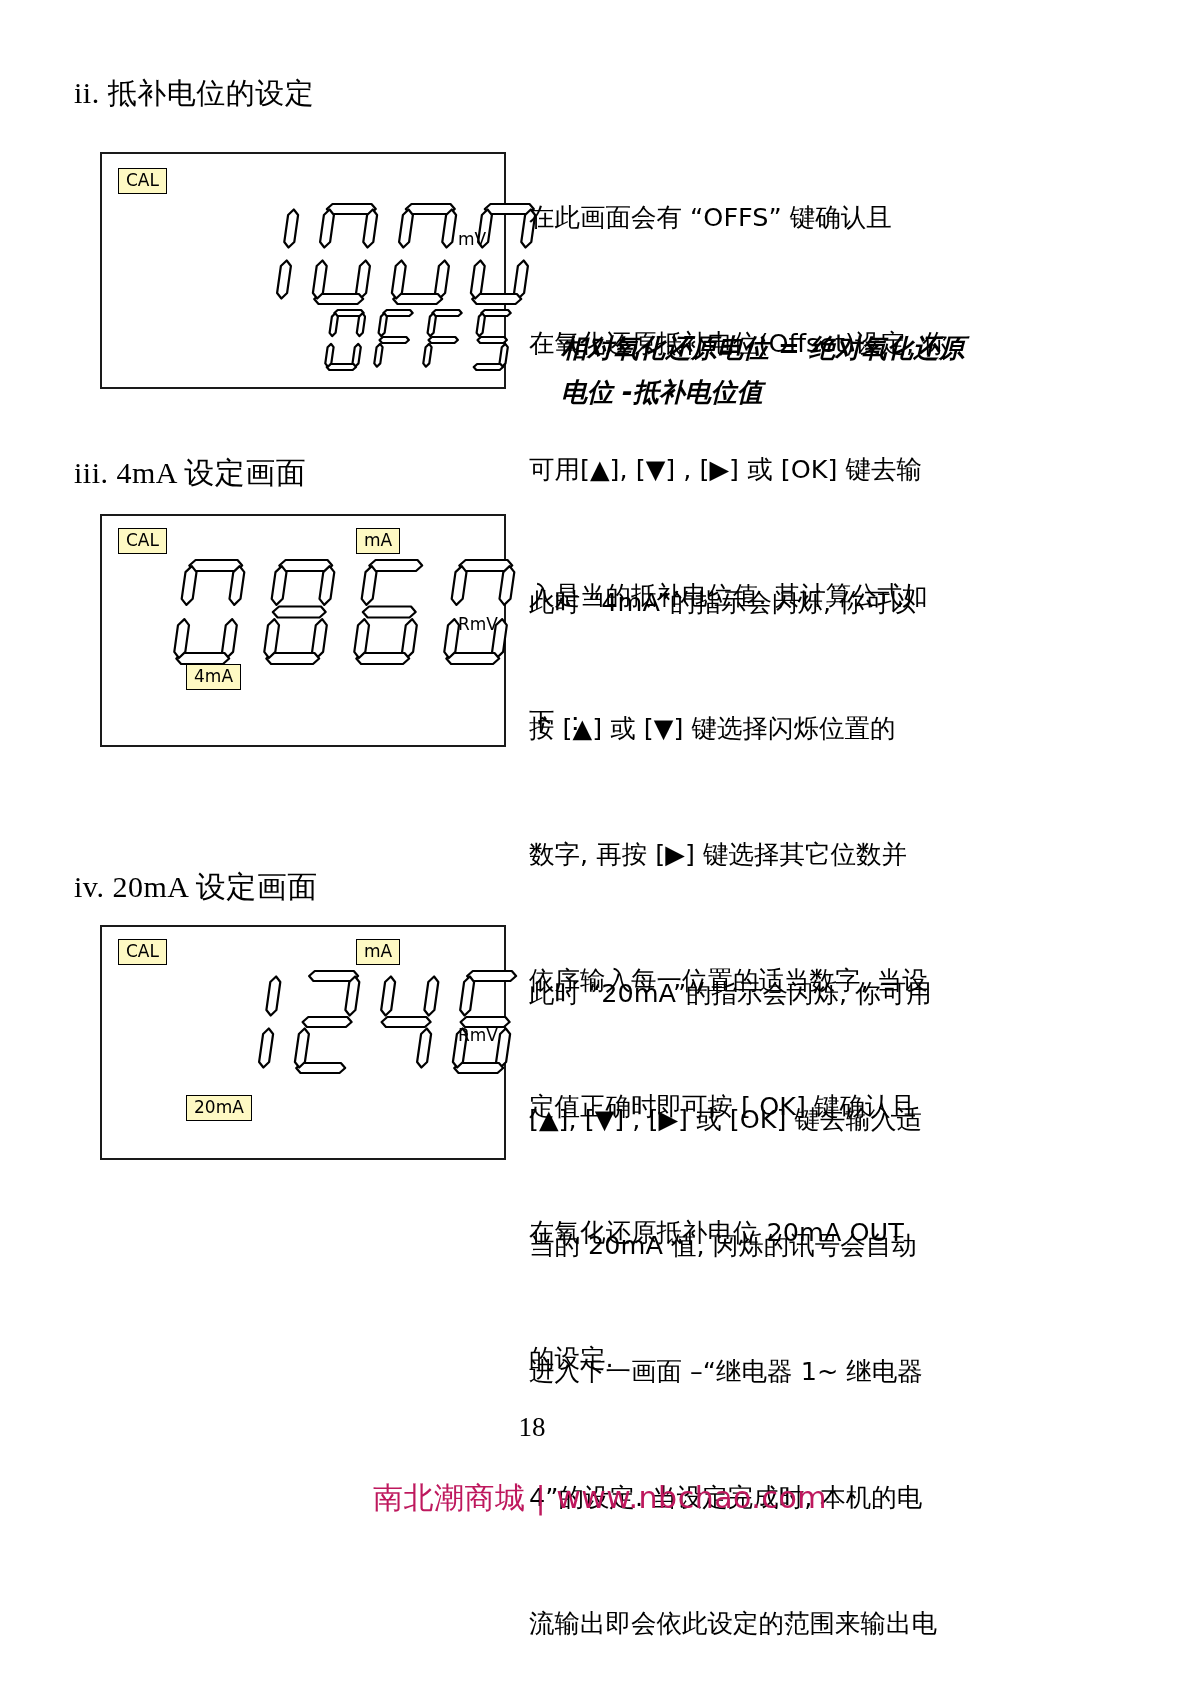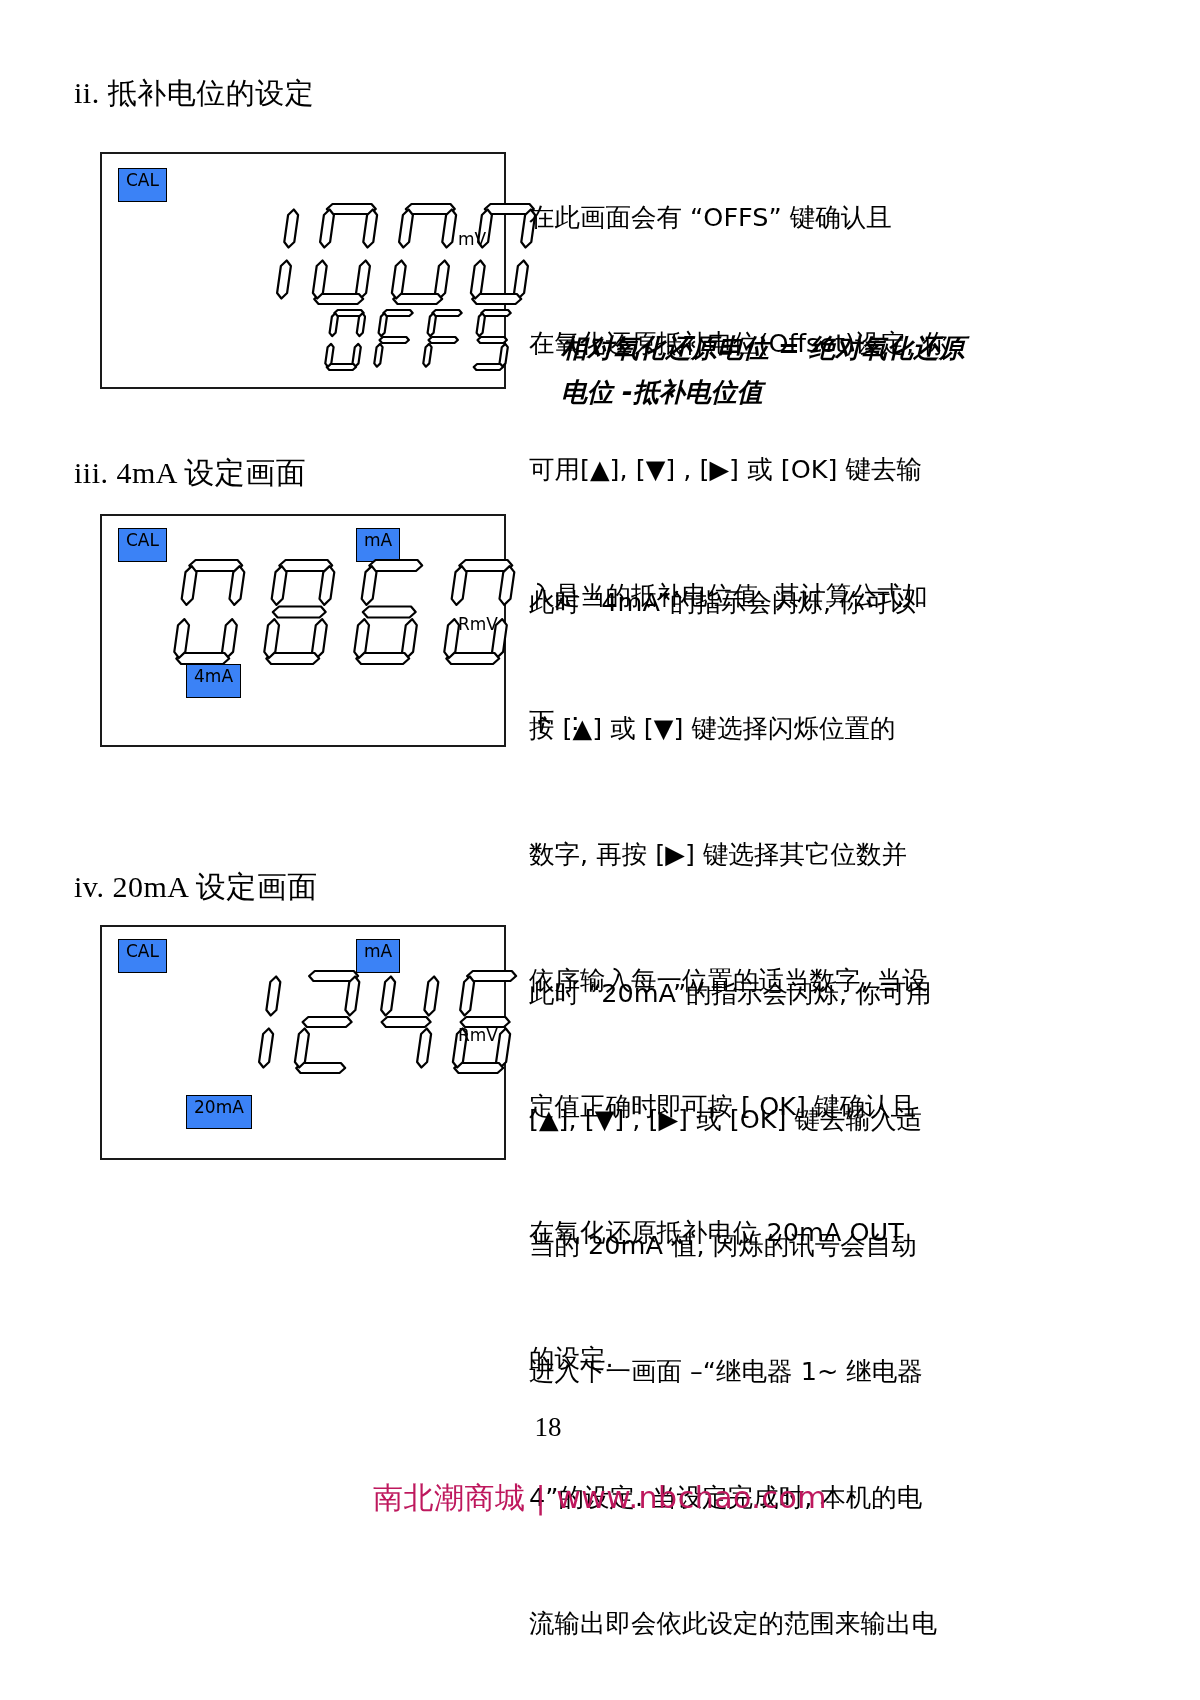--- a/index.html
+++ b/index.html
@@ -51,22 +51,22 @@
     background: #ffffff;
     box-sizing: border-box;
   }
 
   .tag {
     position: absolute;
     border: 1.5px solid #000;
     font-family: "DejaVu Sans", "Liberation Sans", sans-serif;
     font-size: 17px;
     line-height: 1;
-    padding: 3px 7px 12px 7px;
-    background: #3b82f6;
+    padding: 3px 7px 4px 7px;
+    background: #fef9c3;
     white-space: nowrap;
     box-sizing: border-box;
   }
 
   .unit-label {
     position: absolute;
     font-family: "DejaVu Sans", "Liberation Sans", sans-serif;
     font-size: 17px;
     white-space: nowrap;
   }
@@ -105,21 +105,20 @@
   }
   .formula .ln { display: block; white-space: nowrap; margin-left: 32px; }
 
   
   .page-number {
     position: absolute;
     width: 1064px;
     text-align: center;
     font-family: "Liberation Serif", "DejaVu Serif", serif;
     font-size: 27px;
-    margin-left: 16px;
   }
   .watermark {
     position: absolute;
     width: 1200px;
     text-align: center;
     font-family: "DejaVu Sans", "Liberation Sans", sans-serif;
     font-size: 30px;
     color: #be185d;
     letter-spacing: 0.5px;
   }

